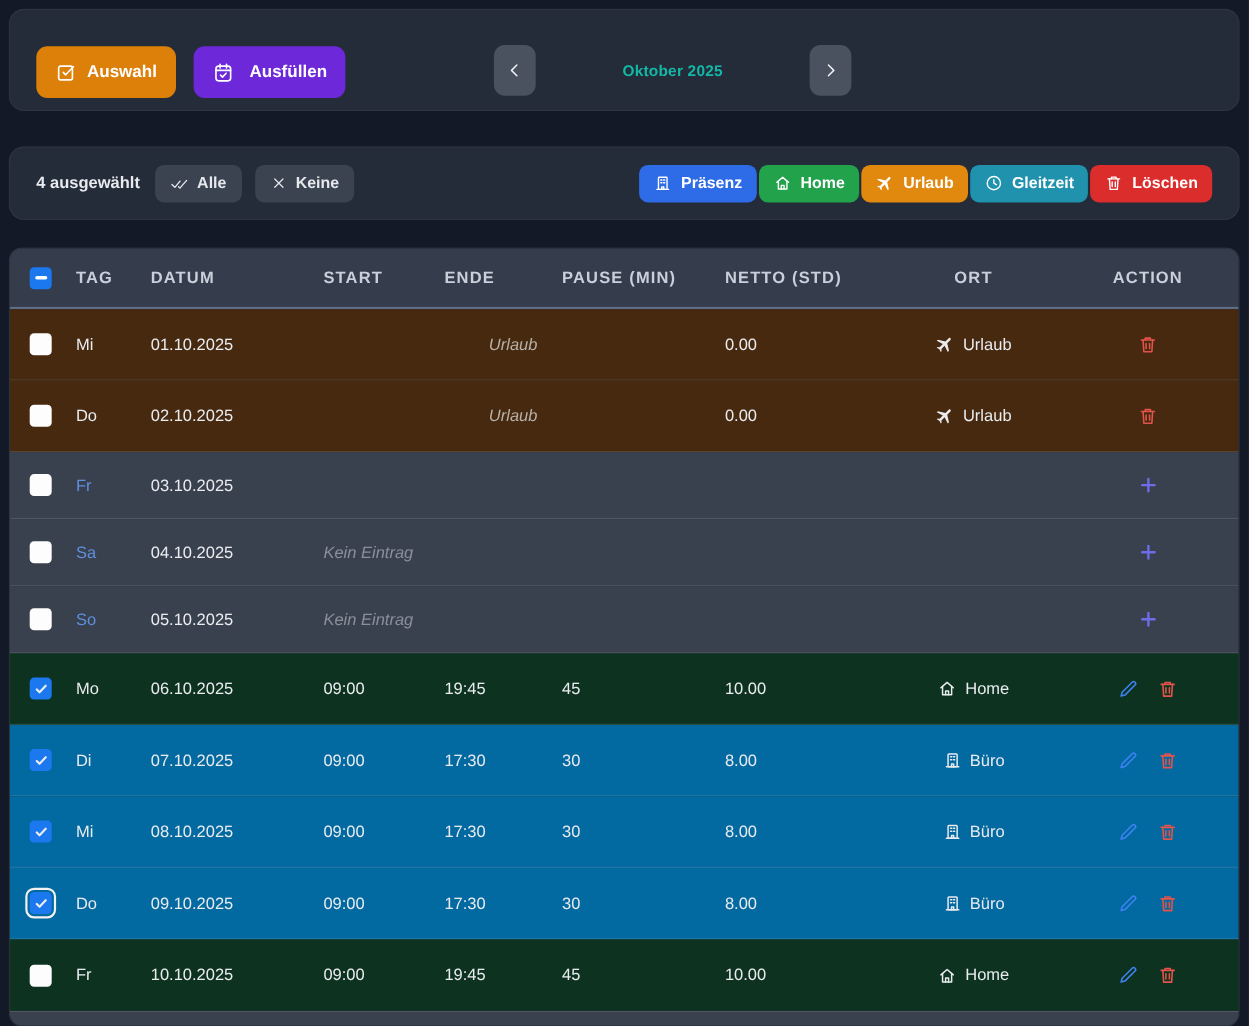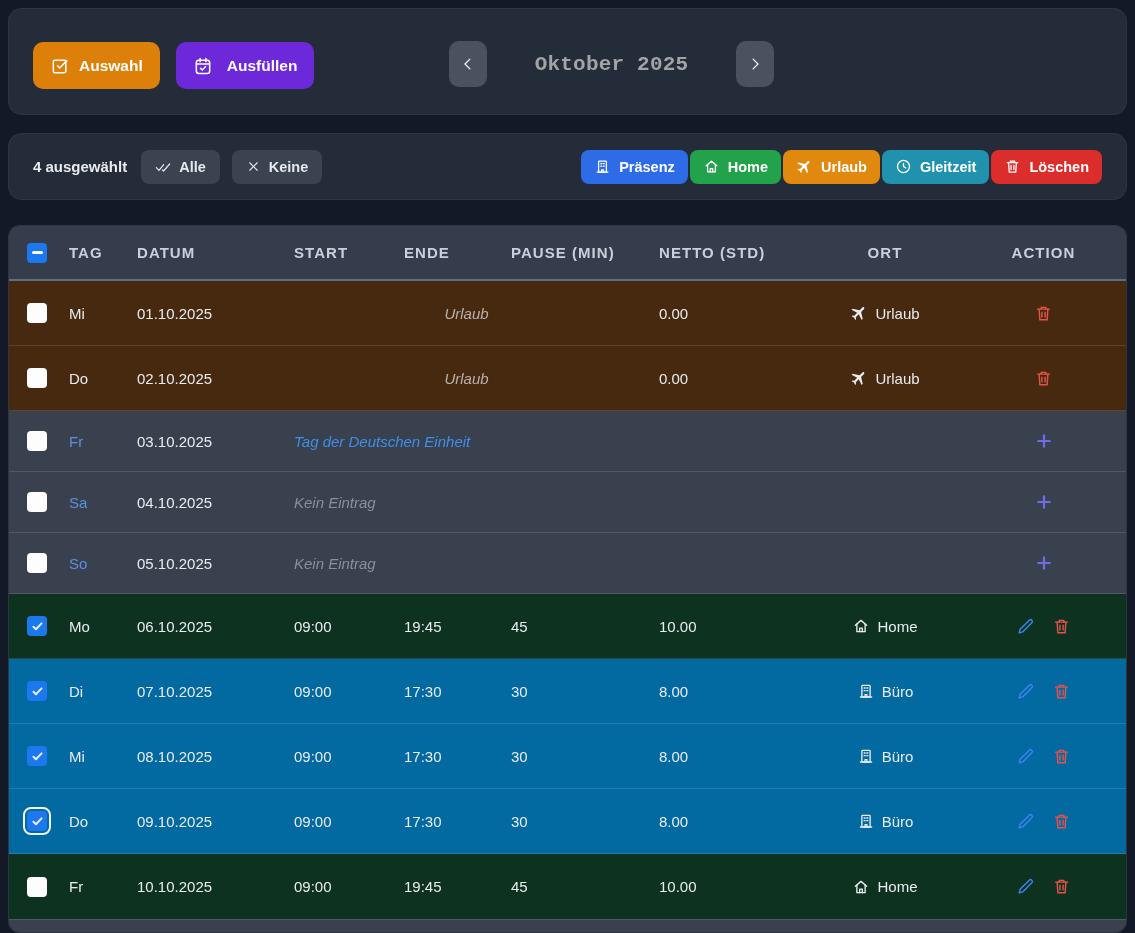--- a/index.html
+++ b/index.html
@@ -9,40 +9,40 @@
     font-family:"Liberation Sans", sans-serif;
     color:#e9ebef;
     position:relative;
   }
   .card {
     position:absolute; left:8px; width:1119px;
     background:#242b39; border:1px solid rgba(255,255,255,.05);
     border-radius:14px;
   }
   
-  .toolbar { top:8px; height:107px; }
+  .toolbar { top:8px; height:93px; }
   .btn-group { position:absolute; left:24px; top:33px; display:flex; gap:16px; }
   .btn {
     display:flex; align-items:center; gap:9px; height:47px; padding:0 17px;
     border:none; border-radius:10px; color:#fff; font-family:inherit;
     font-size:15.5px; font-weight:700; cursor:pointer;
   }
   .btn .ic { display:flex; }
   .btn-orange { background:#dd8009; }
   .btn-indigo { background:#6d28d9;gap:14px; }
   .month-nav {
     position:absolute; left:440px; top:30px; width:325px; height:50px;
     display:flex; align-items:center; justify-content:space-between;
   }
   .nav-btn {
     width:38px; height:46px; border:none; border-radius:10px;
     background:#4a515f; color:#f0f2f5; display:flex; align-items:center;
     justify-content:center; cursor:pointer;
   }
-  .month-title { font-size:21px; font-weight:700; color:#a3a3a3; letter-spacing:.2px;font-family:Liberation Mono, monospace; }
+  .month-title { font-size:14px; font-weight:700; color:#14b8a6; letter-spacing:.2px; }
   
   .selectbar { top:133px; height:67px; display:flex; align-items:center; padding:0 24px 0 24px; }
   .count { font-size:15px; font-weight:600; color:#e8eaee; margin-right:14px; white-space:nowrap; }
   .chip {
     display:flex; align-items:center; gap:8px; height:34px; padding:0 14px;
     margin-right:12px; border:none; border-radius:8px; background:#3b4250;
     color:#e6e8ec; font-family:inherit; font-size:14.5px; font-weight:600; cursor:pointer;
   }
   .bulk { margin-left:auto; display:flex; gap:2px; }
   .bulk-btn {
@@ -289,21 +289,20 @@
               </span>
             </button>
           </div>
         </div>
         <div class="grid-row row v-holiday">
           <div class="cb-cell">
             <div class="cb"></div>
           </div>
           <div class="td day wk">Fr</div>
           <div class="td">03.10.2025</div>
-          <div class="entry-label holiday">Tag der Deutschen Einheit</div>
           <div class="td" style="grid-column: 7;"></div>
           <div class="td ort-cell" style="grid-column: 8;"></div>
           <div class="td actions center" style="grid-column: 9;">
             <button class="icon-btn c-add">
               <span>
                 <svg width="20" height="20" viewBox="0 0 24 24" fill="none" stroke="currentColor" stroke-width="1.8" stroke-linecap="round" stroke-linejoin="round">
                   <path d="M12 5.2v13.6M5.2 12h13.6" stroke-width="2.6"></path>
                 </svg>
               </span>
             </button>

